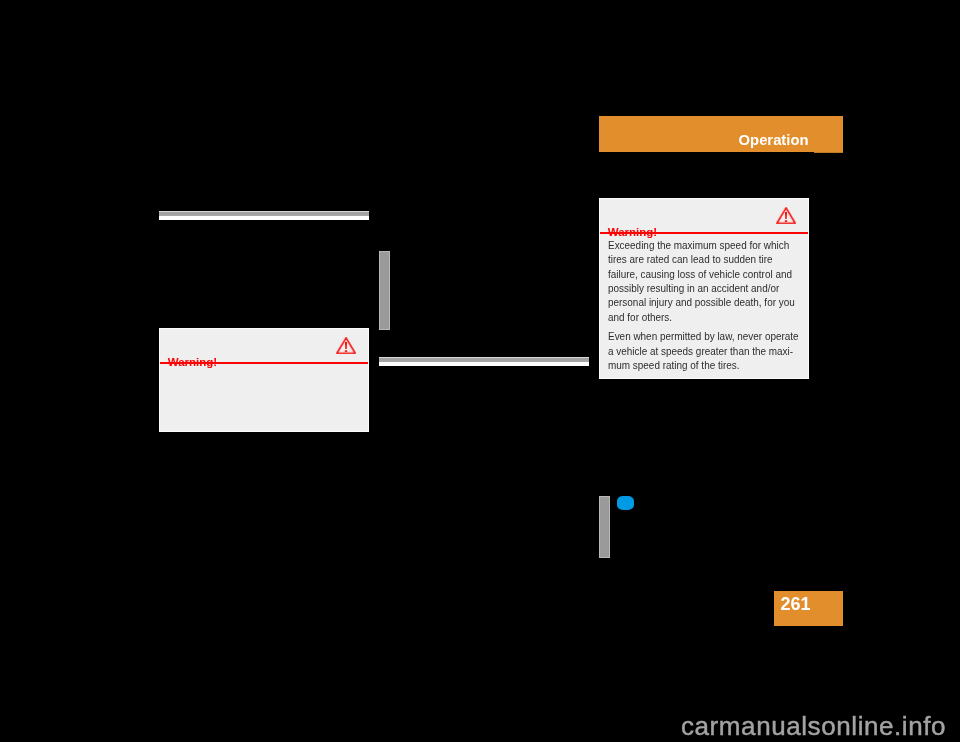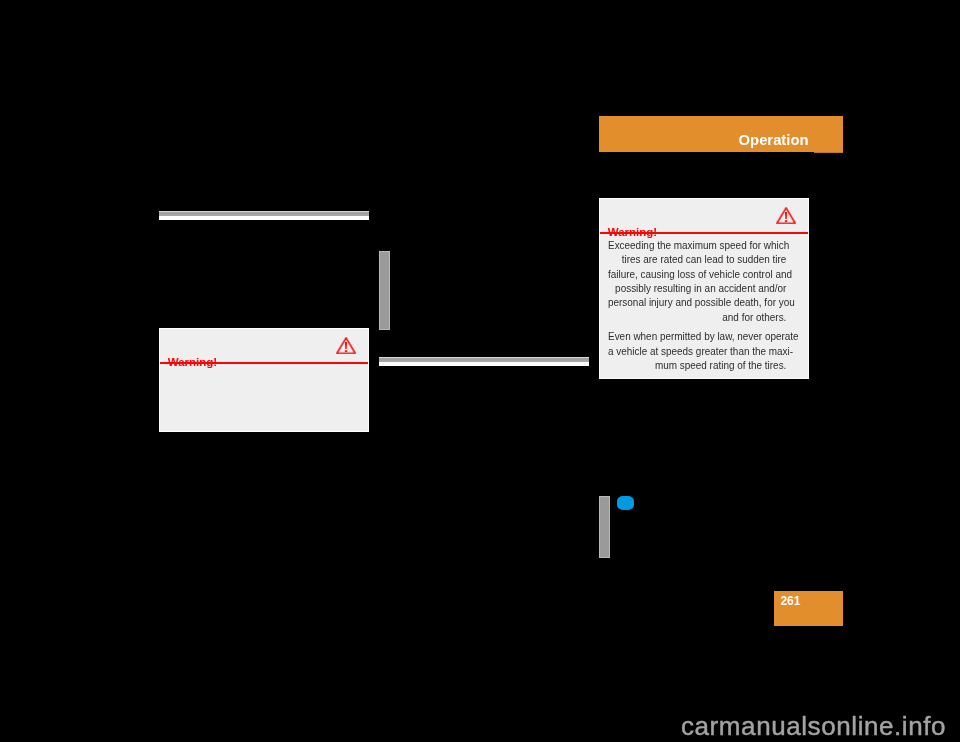--- a/index.html
+++ b/index.html
@@ -1,19 +1,19 @@
 <!DOCTYPE html>
 <html><head>
 <meta charset="utf-8">
 <title>Page</title>
 <style>
   html,body{margin:0;padding:0;}
   body{width:960px;height:742px;background:#000;overflow:hidden;-webkit-font-smoothing:antialiased;
        font-family:"Liberation Sans",sans-serif;position:relative;}
-  .page{position:absolute;inset:0;text-align:right;}
+  .page{position:absolute;inset:0;}
   .page, .page *{transform:translateZ(0);}
   .abs{position:absolute;}
 
   
   .section-header{left:599px;top:116px;width:244px;height:36px;background:#e38e2d;}
   .section-header .edge{position:absolute;left:215px;top:36px;width:29px;height:1px;background:#c07a26;}
   .section-header .label{position:absolute;left:139.6px;top:16.7px;color:#fff;font-weight:bold;
       font-size:14.8px;line-height:1;}
 
   
@@ -36,21 +36,21 @@
   #rule-2{left:379px;top:357px;width:210px;height:9px;}
 
   .vbar{background:#9a9a9a;border:1px solid #b8b8b8;box-sizing:border-box;}
   #vbar-1{left:379px;top:251px;width:11px;height:79px;}
   #vbar-2{left:599px;top:496px;width:11px;height:62px;}
 
   .blue-dot{left:617px;top:496px;width:17px;height:14px;background:#0099e4;border-radius:6px/5px;}
 
   
   .pagenum{left:774px;top:591px;width:69px;height:35px;background:#e38e2d;}
-  .pagenum .num{position:absolute;left:6.4px;top:4px;color:#fff;font-weight:bold;font-size:12px;line-height:1;}
+  .pagenum .num{position:absolute;left:6.4px;top:4px;color:#fff;font-weight:bold;font-size:18px;line-height:1;}
 
   .watermark{left:681px;top:713px;color:#a3a3a3;font-family:"Liberation Sans",sans-serif;font-size:26px;letter-spacing:0.58px;line-height:1;-webkit-text-stroke:0.45px #a3a3a3;}
 </style>
 </head>
 <body>
 
 <div class="page">
 
   <div class="abs section-header">
     <span class="label">Operation</span>

